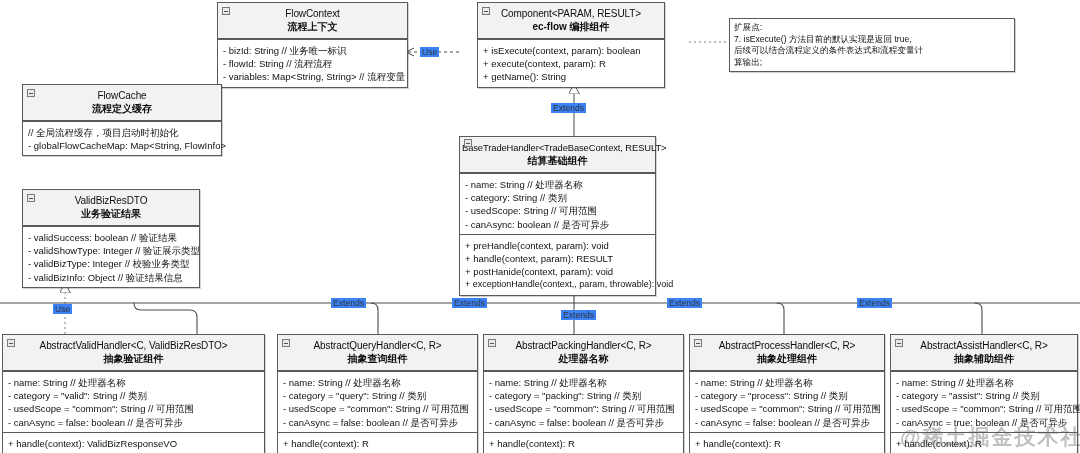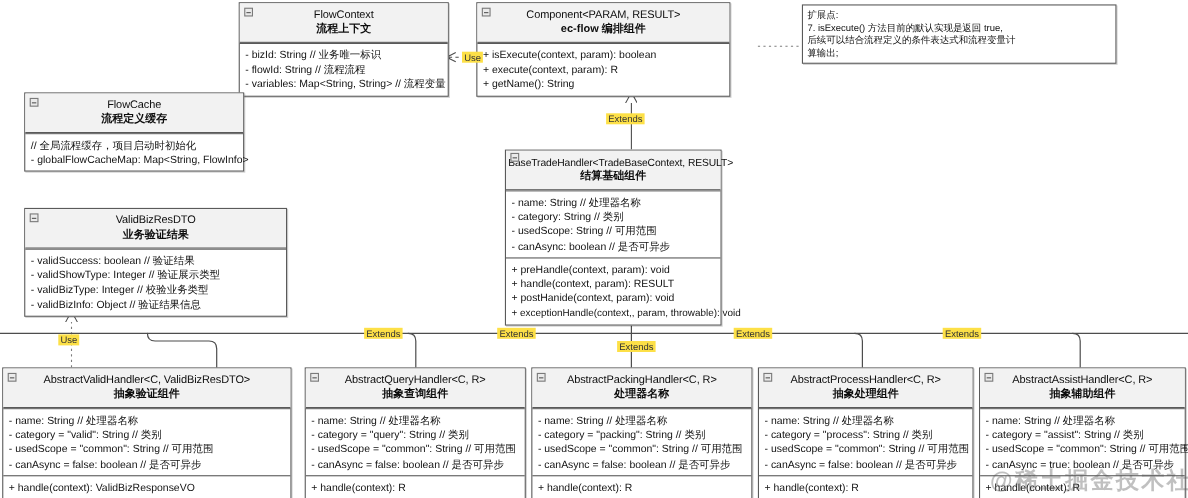--- a/index.html
+++ b/index.html
@@ -85,21 +85,21 @@
     line-height:11.6px;
     color:#111;
     white-space:nowrap;
   }
 
   
   .elabel {
     position:absolute;
     font-size:8.6px;
     color:#333;
-    background:#fde047;
+    background:#3b82f6;
     padding:0 2px;
     line-height:10px;
     z-index:6;
     white-space:nowrap;
   }
 
   
   .watermark {
     position:absolute;
     font-size:21px;
@@ -164,53 +164,53 @@
     <span class="t1">FlowContext</span>
     <span class="t2">流程上下文</span>
   </div>
   <div class="sect">
     <div class="row">- bizId: String // 业务唯一标识</div>
     <div class="row">- flowId: String // 流程流程</div>
     <div class="row">- variables: Map&lt;String, String&gt; // 流程变量</div>
   </div>
 </div>
 
-<div class="uml" style="left:433px; top:2px; width:231px;">
+<div class="uml" style="left:477px; top:2px; width:188px;">
   <div class="hdr">
     <span class="collapse-icon"></span>
     <span class="t1">Component&lt;PARAM, RESULT&gt;</span>
     <span class="t2">ec-flow 编排组件</span>
   </div>
   <div class="sect">
     <div class="row">+ isExecute(context, param): boolean</div>
     <div class="row">+ execute(context, param): R</div>
     <div class="row">+ getName(): String</div>
   </div>
 </div>
 
-<div class="note" style="left:729px; top:4px; width:286px;">
+<div class="note" style="left:729px; top:18px; width:286px;">
   <div class="nrow">扩展点:</div>
   <div class="nrow">7. isExecute() 方法目前的默认实现是返回 true,</div>
   <div class="nrow">后续可以结合流程定义的条件表达式和流程变量计</div>
   <div class="nrow">算输出;</div>
 </div>
 
 <div class="uml" style="left:22px; top:84px; width:200px;">
   <div class="hdr">
     <span class="collapse-icon"></span>
     <span class="t1">FlowCache</span>
     <span class="t2">流程定义缓存</span>
   </div>
   <div class="sect">
     <div class="row">// 全局流程缓存，项目启动时初始化</div>
     <div class="row">- globalFlowCacheMap: Map&lt;String, FlowInfo&gt;</div>
   </div>
 </div>
 
-<div class="uml" style="left:22px; top:189px; width:239px;">
+<div class="uml" style="left:22px; top:189px; width:178px;">
   <div class="hdr">
     <span class="collapse-icon"></span>
     <span class="t1">ValidBizResDTO</span>
     <span class="t2">业务验证结果</span>
   </div>
   <div class="sect">
     <div class="row">- validSuccess: boolean // 验证结果</div>
     <div class="row">- validShowType: Integer // 验证展示类型</div>
     <div class="row">- validBizType: Integer // 校验业务类型</div>
     <div class="row">- validBizInfo: Object // 验证结果信息</div>

